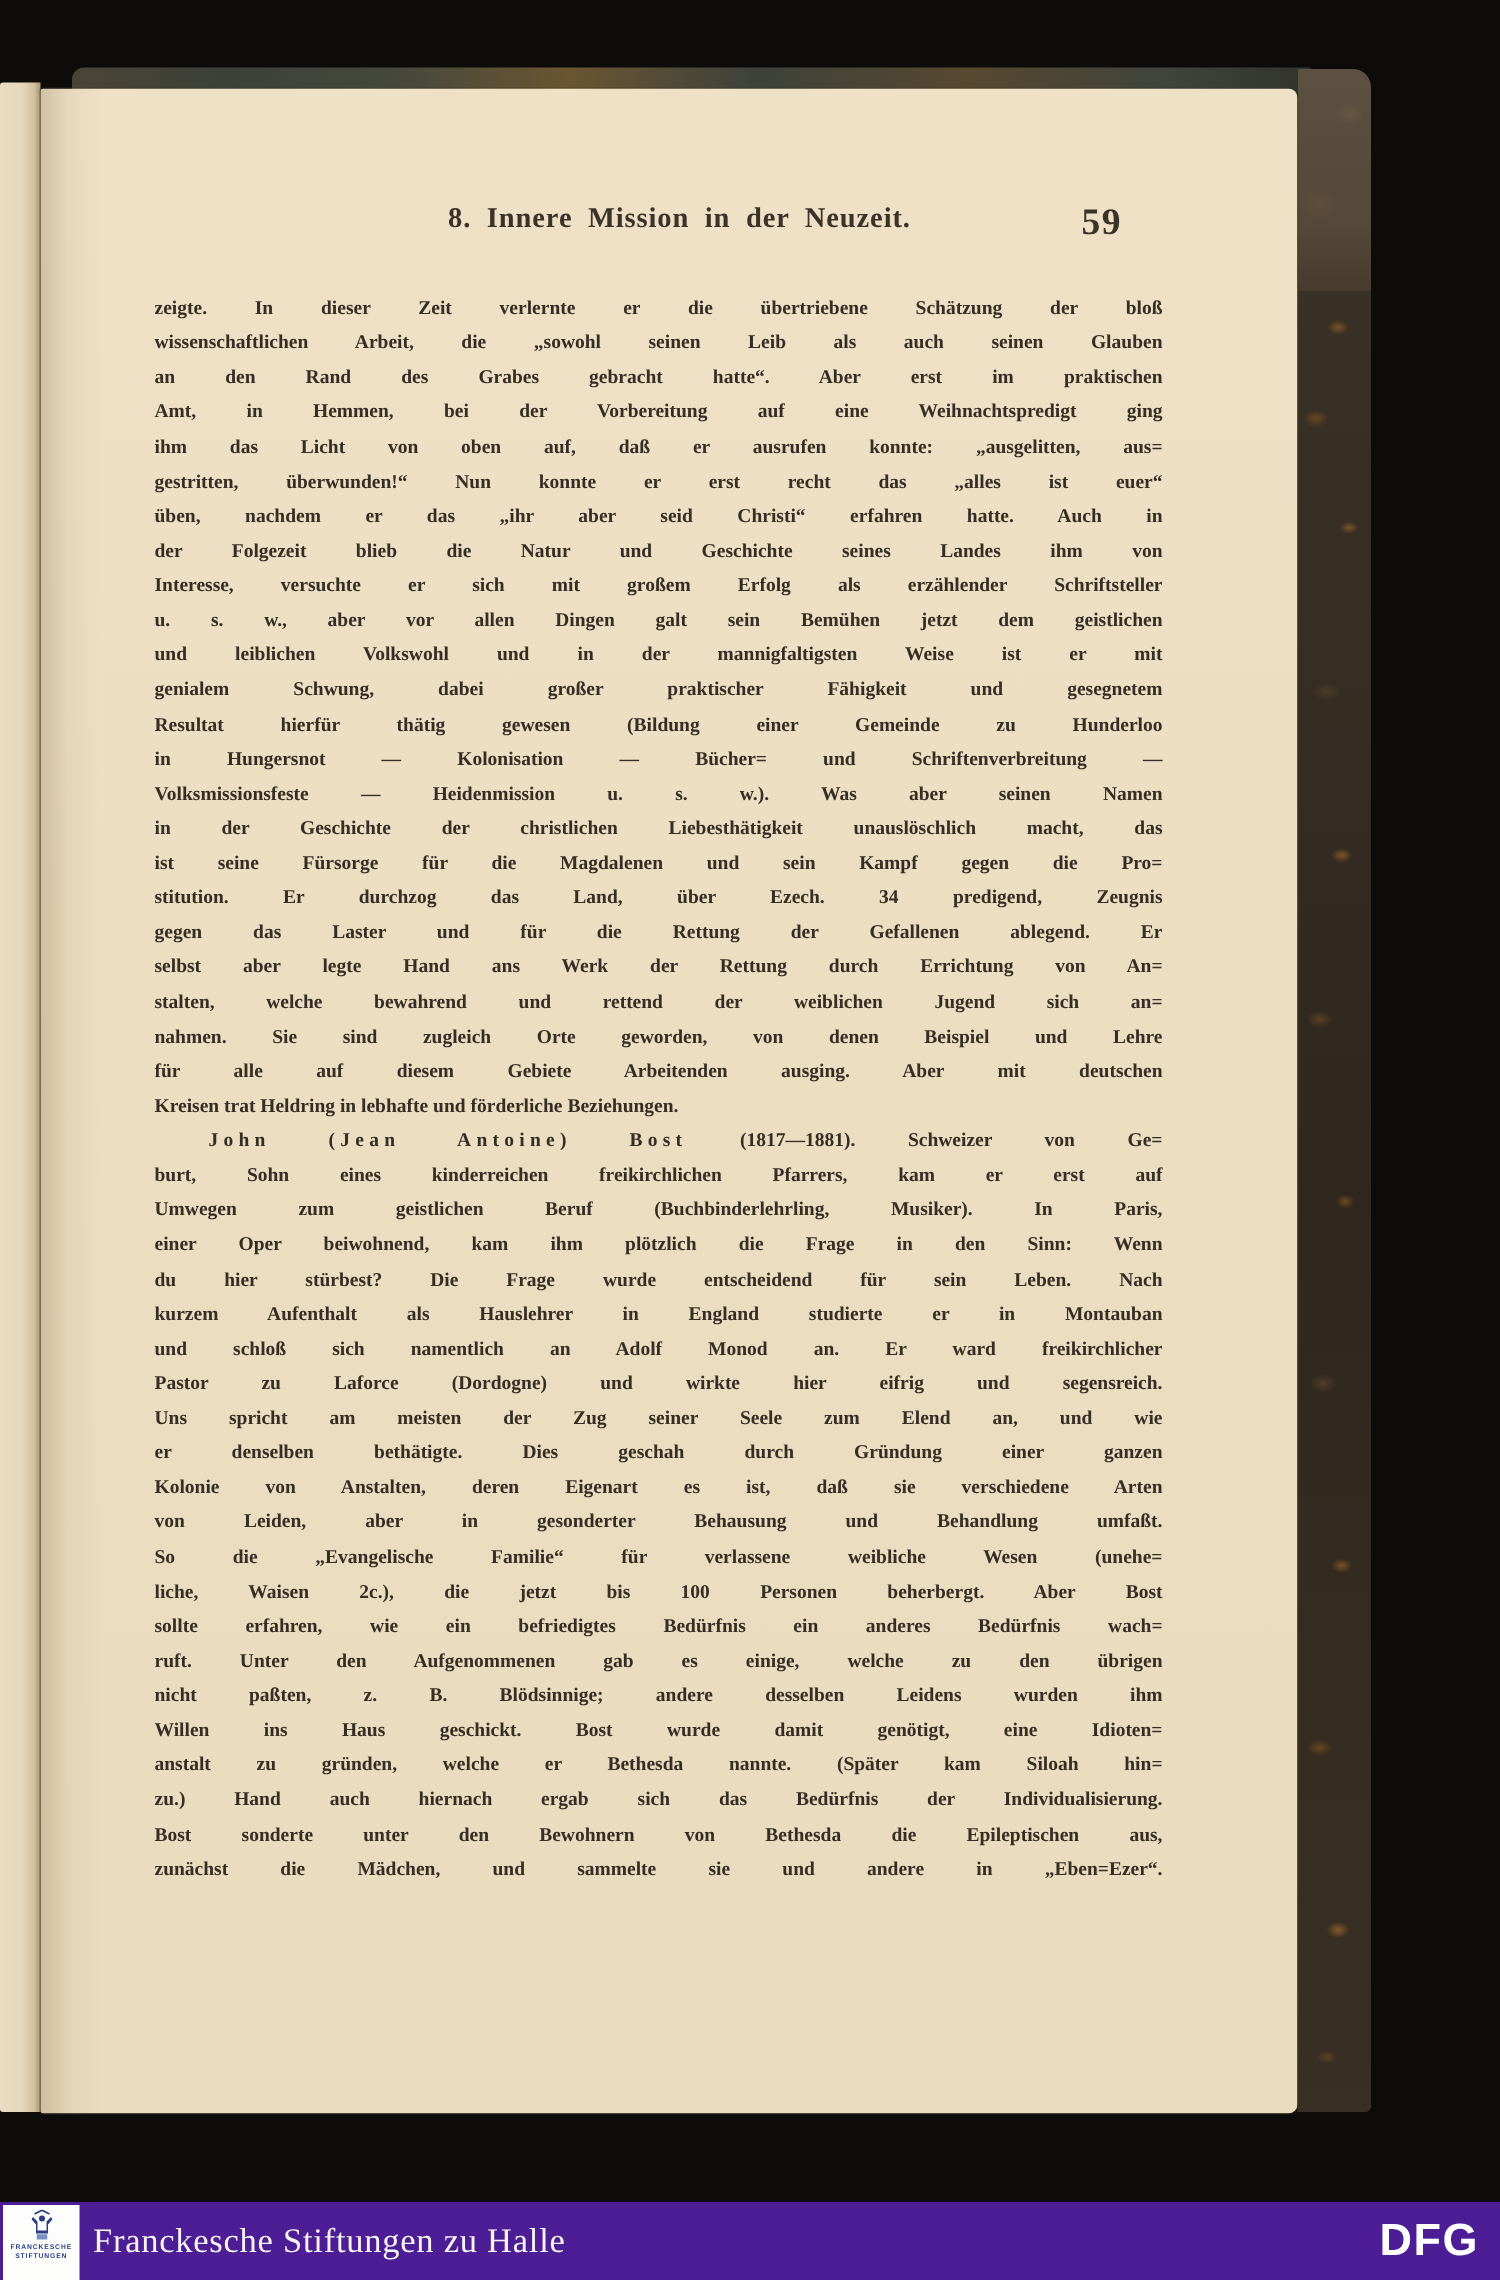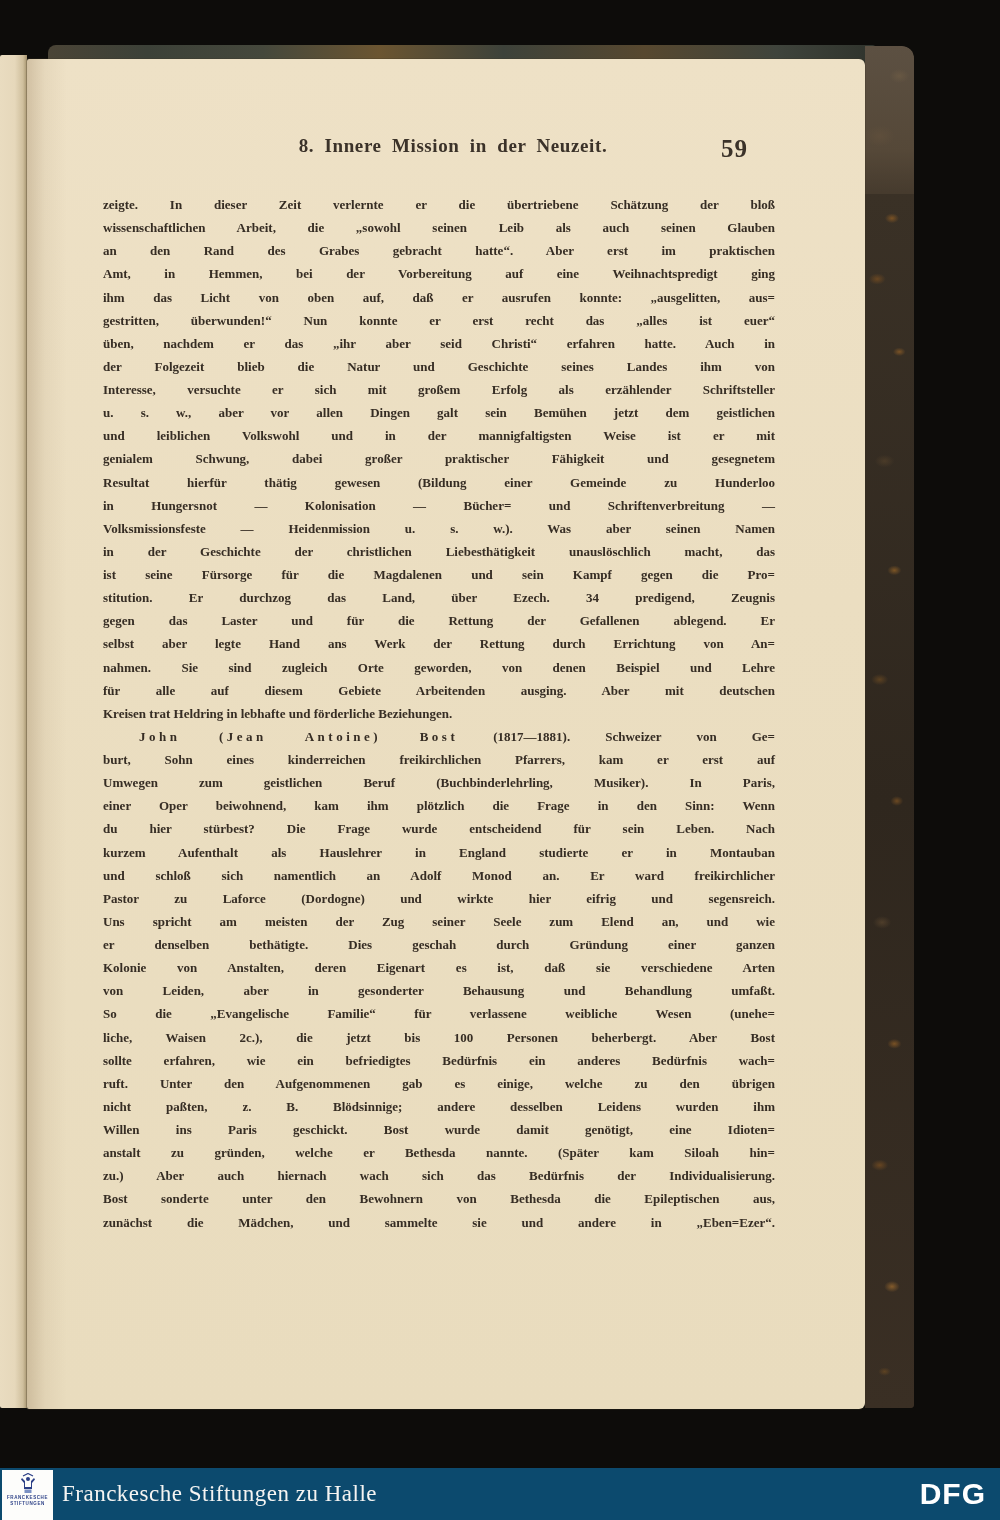--- a/index.html
+++ b/index.html
@@ -70,21 +70,21 @@
     position:absolute;left:76px;top:134px;width:672px;
     font-size:13px;line-height:23.12px;color:#362d24;
   }
   .text-line{text-align:justify;text-align-last:justify;}
   .align-left{text-align:right;text-align-last:left;}
   .para-indent{text-indent:36px;}
   .spaced-name{letter-spacing:3.5px;}
   
   .footer-bar{
     position:absolute;left:0;top:1468px;width:1000px;height:52px;
-    background:#0c4a6e;font-family:"Liberation Sans",sans-serif;
+    background:#4c1d95;font-family:"Liberation Sans",sans-serif;
   }
   .logo-box{
     position:absolute;left:2px;top:2px;width:51px;height:50px;background:#fdfdfb;
     display:flex;flex-direction:column;align-items:center;justify-content:flex-start;
   }
   .logo-box svg{margin-top:3px;}
   .logo-caption{
     font-size:4.5px;line-height:5.5px;letter-spacing:.6px;font-weight:bold;
     color:#2b3f86;text-align:center;
   }
@@ -133,20 +133,21 @@
             <div class="text-line">und leiblichen Volkswohl und in der mannigfaltigsten Weise ist er mit</div>
             <div class="text-line">genialem Schwung, dabei großer praktischer Fähigkeit und gesegnetem</div>
             <div class="text-line">Resultat hierfür thätig gewesen (Bildung einer Gemeinde zu Hunderloo</div>
             <div class="text-line">in Hungersnot — Kolonisation — Bücher= und Schriftenverbreitung —</div>
             <div class="text-line">Volksmissionsfeste — Heidenmission u. s. w.). Was aber seinen Namen</div>
             <div class="text-line">in der Geschichte der christlichen Liebesthätigkeit unauslöschlich macht, das</div>
             <div class="text-line">ist seine Fürsorge für die Magdalenen und sein Kampf gegen die Pro=</div>
             <div class="text-line">stitution. Er durchzog das Land, über Ezech. 34 predigend, Zeugnis</div>
             <div class="text-line">gegen das Laster und für die Rettung der Gefallenen ablegend. Er</div>
             <div class="text-line">selbst aber legte Hand ans Werk der Rettung durch Errichtung von An=</div>
+            <div class="text-line">stalten, welche bewahrend und rettend der weiblichen Jugend sich an=</div>
             <div class="text-line">nahmen. Sie sind zugleich Orte geworden, von denen Beispiel und Lehre</div>
             <div class="text-line">für alle auf diesem Gebiete Arbeitenden ausging. Aber mit deutschen</div>
           </div>
         <div class="text-line align-left">Kreisen trat Heldring in lebhafte und förderliche Beziehungen.</div>
       </div>
       <div>
         <div class="text-line para-indent">
           <span class="spaced-name">John (Jean Antoine) Bost</span><span> (1817—1881). Schweizer von Ge=</span>
         </div>
         <div>
@@ -159,23 +160,23 @@
             <div class="text-line">Pastor zu Laforce (Dordogne) und wirkte hier eifrig und segensreich.</div>
             <div class="text-line">Uns spricht am meisten der Zug seiner Seele zum Elend an, und wie</div>
             <div class="text-line">er denselben bethätigte. Dies geschah durch Gründung einer ganzen</div>
             <div class="text-line">Kolonie von Anstalten, deren Eigenart es ist, daß sie verschiedene Arten</div>
             <div class="text-line">von Leiden, aber in gesonderter Behausung und Behandlung umfaßt.</div>
             <div class="text-line">So die „Evangelische Familie“ für verlassene weibliche Wesen (unehe=</div>
             <div class="text-line">liche, Waisen 2c.), die jetzt bis 100 Personen beherbergt. Aber Bost</div>
             <div class="text-line">sollte erfahren, wie ein befriedigtes Bedürfnis ein anderes Bedürfnis wach=</div>
             <div class="text-line">ruft. Unter den Aufgenommenen gab es einige, welche zu den übrigen</div>
             <div class="text-line">nicht paßten, z. B. Blödsinnige; andere desselben Leidens wurden ihm</div>
-            <div class="text-line">Willen ins Paris geschickt. Bost wurde damit genötigt, eine Idioten=</div>
+            <div class="text-line">Willen ins Haus geschickt. Bost wurde damit genötigt, eine Idioten=</div>
             <div class="text-line">anstalt zu gründen, welche er Bethesda nannte. (Später kam Siloah hin=</div>
-            <div class="text-line">zu.) Aber auch hiernach wach sich das Bedürfnis der Individualisierung.</div>
+            <div class="text-line">zu.) Hand auch hiernach ergab sich das Bedürfnis der Individualisierung.</div>
             <div class="text-line">Bost sonderte unter den Bewohnern von Bethesda die Epileptischen aus,</div>
             <div class="text-line">zunächst die Mädchen, und sammelte sie und andere in „Eben=Ezer“.</div>
           </div>
       </div>
     </div>
   </div>
 
   <div class="footer-bar">
     <div class="logo-box">
       <svg width="18" height="22" viewBox="0 0 18 22">

